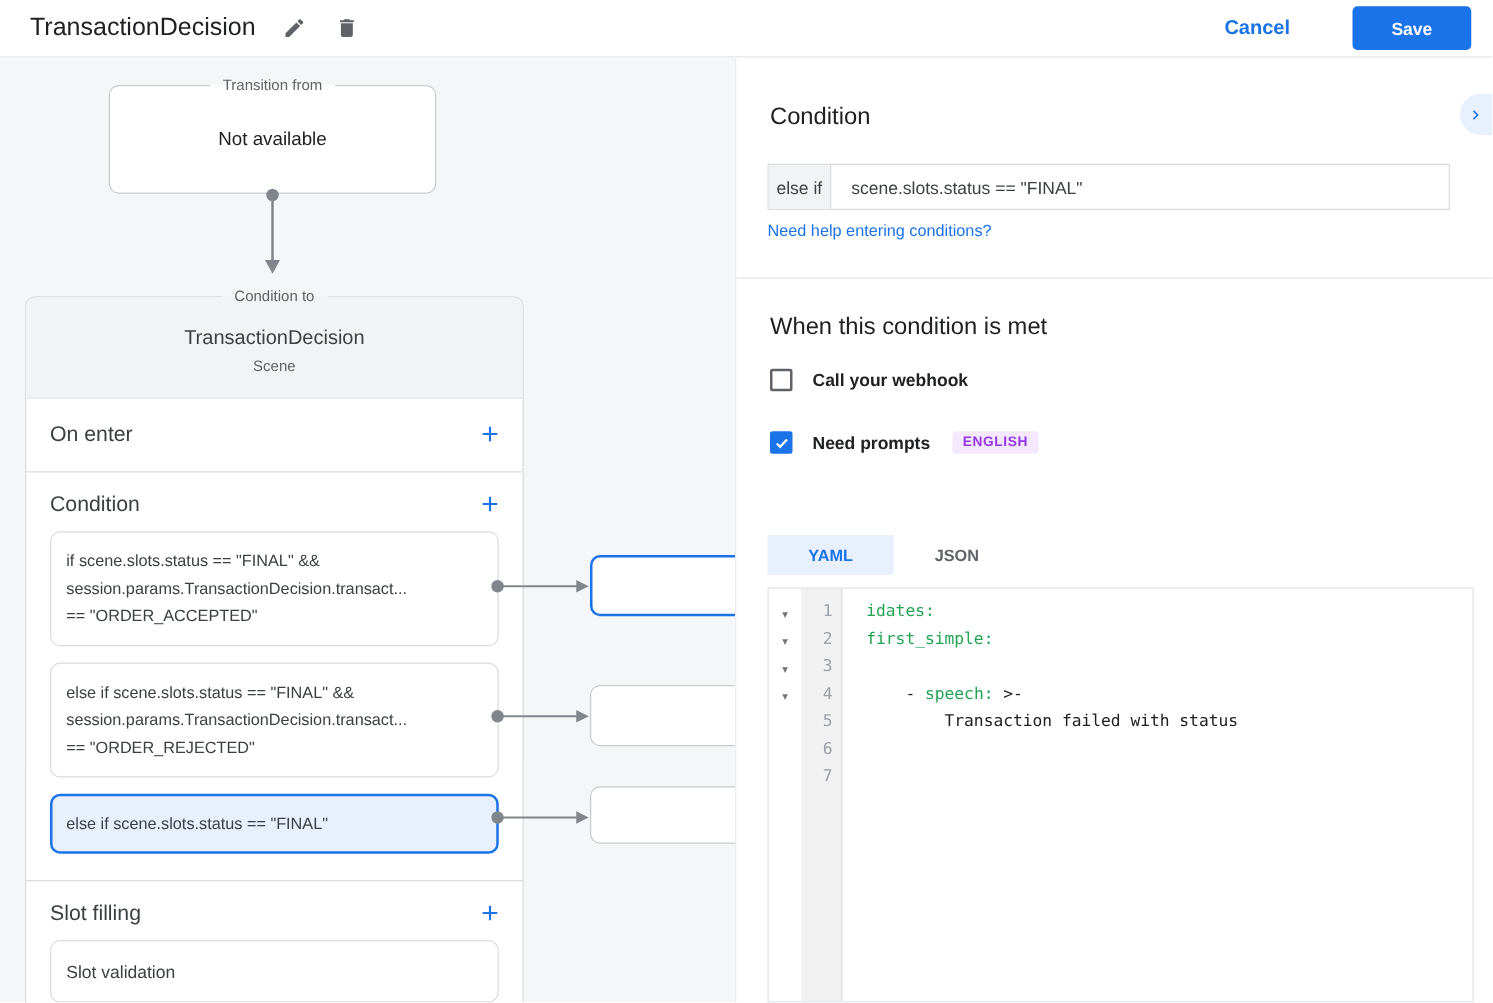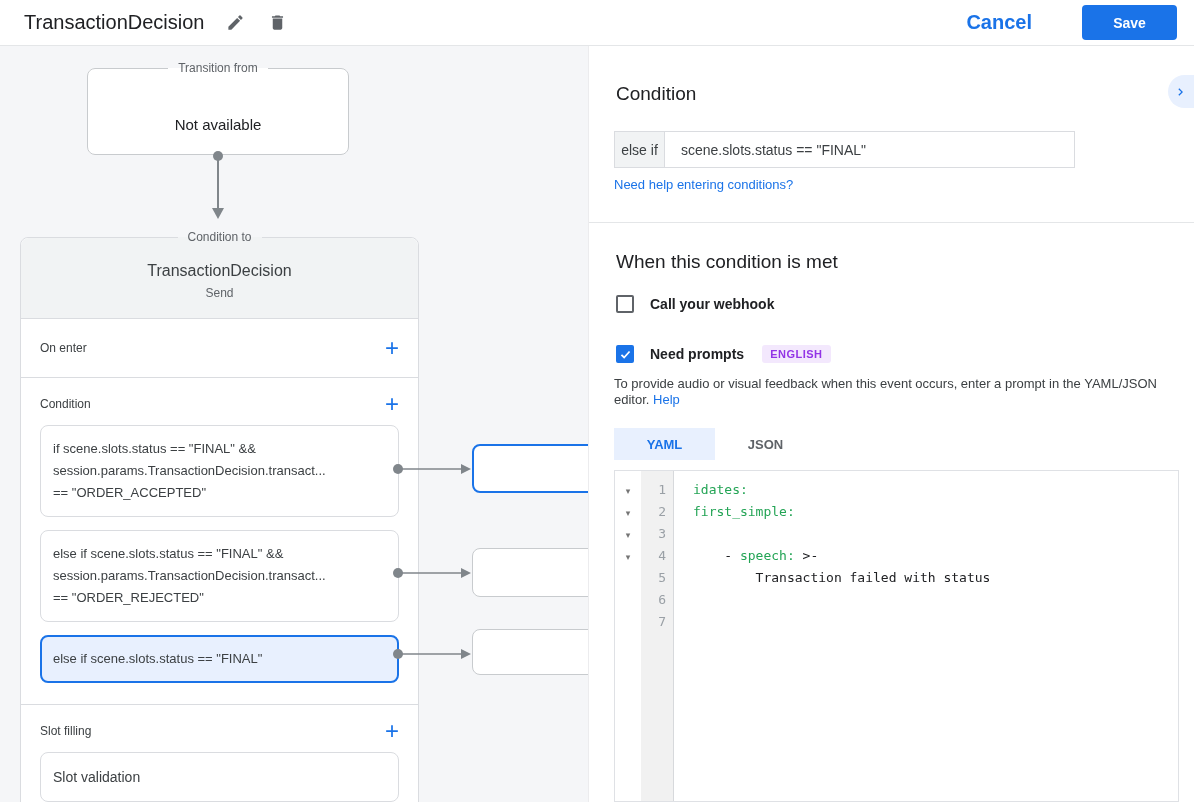--- a/index.html
+++ b/index.html
@@ -13,49 +13,49 @@
   .app{position:relative;width:1194px;height:802px;overflow:hidden;background:#fff;}
 
   
   .topbar{position:absolute;left:0;top:0;width:1194px;height:46px;background:#fff;
     border-bottom:1px solid #e4e6e8;display:flex;align-items:center;z-index:30;}
   .topbar .title{margin-left:24px;font-size:20px;color:var(--text-dark);}
   .icon-btn{border:none;background:transparent;padding:0;margin-left:20px;cursor:pointer;
     width:22px;height:22px;display:flex;align-items:center;justify-content:center;}
   .icon-btn svg{width:19px;height:19px;fill:#5f6368;}
   .topbar .spacer{flex:1;}
-  .cancel-btn{border:none;background:transparent;color:var(--accent);font-size:20px;font-weight:700;
+  .cancel-btn{border:none;background:transparent;color:var(--accent);font-size:16px;font-weight:700;
     margin-right:44px;cursor:pointer;font-family:inherit;}
   .save-btn{width:95px;height:35px;margin-right:17px;background:var(--accent);color:#fff;border:none;
     border-radius:4px;font-size:14px;font-weight:700;cursor:pointer;font-family:inherit;}
 
   
   .canvas{position:absolute;left:0;top:46px;width:588px;height:756px;background:var(--canvas-bg);
     overflow:hidden;z-index:1;}
 
   fieldset.tfrom{position:absolute;left:87px;top:15px;width:262px;height:94px;margin:0;padding:0;
     border:1px solid #c8cbce;border-radius:8px;background:#fff;}
-  fieldset.tfrom legend{margin:17px auto;padding:0 10px;font-size:12px;color:var(--text-gray);}
+  fieldset.tfrom legend{margin:4px auto;padding:0 10px;font-size:12px;color:var(--text-gray);}
   .tfrom-value{text-align:center;padding-top:24px;font-size:15px;color:var(--text-dark);}
 
   .vert-arrow{position:absolute;left:208px;top:102px;}
 
   .scene-card{position:absolute;left:20px;top:191px;width:399px;height:620px;background:#fff;
     border:1px solid var(--border);border-radius:8px 8px 0 0;}
   .scene-legend{position:absolute;top:-8px;left:50%;transform:translateX(-50%);padding:0 10px;
     font-size:12px;color:var(--text-gray);white-space:nowrap;
     background:linear-gradient(#f5f6f8 0 50%,#f1f3f4 50% 100%);}
   .scene-header{height:81px;background:var(--header-gray);border-bottom:1px solid var(--border);
     border-radius:8px 8px 0 0;text-align:center;}
   .scene-title{padding-top:24px;font-size:16px;color:var(--text-med);}
   .scene-sub{margin-top:6px;font-size:12px;color:var(--text-gray);}
 
   .row-onenter{height:59px;border-bottom:1px solid var(--border);display:flex;align-items:center;
     padding:0 19px;}
-  .sec-label{font-size:12px;color:var(--text-med);}
+  .sec-label{font-size:17px;color:var(--text-med);}
   .plus{margin-left:auto;color:var(--accent);font-size:24px;font-weight:300;line-height:18px;
     background:none;border:none;cursor:pointer;padding:0;font-family:inherit;}
 
   .section{padding:16px 19px 0 19px;}
   .sec-head{display:flex;align-items:center;height:20px;}
   .items{margin-top:11px;}
   .cond-item{border:1px solid var(--border);border-radius:8px;background:#fff;padding:12px 12px;
     font-size:13px;line-height:22px;color:var(--text-med);margin-bottom:13px;cursor:pointer;}
   .cond-item.selected{background:var(--selected-bg);border:2px solid var(--accent);
     padding:11px 11px;}
@@ -73,21 +73,21 @@
 
   
   .panel{position:absolute;left:588px;top:46px;width:606px;height:756px;background:#fff;z-index:10;
     border-left:1px solid #ececee;}
   .panel-title{position:absolute;left:27px;top:37px;font-size:19px;color:var(--text-dark);}
   .collapse-btn{position:absolute;right:0;top:29px;width:26px;height:33px;background:var(--selected-bg);
     border:none;border-radius:17px 0 0 17px;cursor:pointer;display:flex;align-items:center;
     justify-content:flex-start;padding-left:5px;}
   .collapse-btn svg{width:18px;height:18px;fill:var(--accent);}
 
-  .cond-row{position:absolute;left:25px;top:85px;width:461px;height:37px;border:1px solid var(--border);
+  .cond-row{position:absolute;left:25px;top:85px;width:546px;height:37px;border:1px solid var(--border);
     display:flex;align-items:stretch;background:#fff;}
   .cond-prefix{width:50px;background:var(--header-gray);border-right:1px solid var(--border);
     display:flex;align-items:center;justify-content:center;font-size:14px;color:var(--text-med);}
   .cond-value{flex:1;display:flex;align-items:center;padding-left:16px;font-size:14px;
     color:var(--text-med);}
   .help-link{position:absolute;left:25px;top:131px;font-size:13px;color:var(--accent);
     text-decoration:none;cursor:pointer;}
   .panel-divider{position:absolute;left:0;top:176px;width:606px;border-bottom:1px solid #e4e6e8;}
 
   .when-title{position:absolute;left:27px;top:205px;font-size:19px;color:var(--text-dark);}
@@ -157,21 +157,21 @@
     <svg class="vert-arrow" width="20" height="76">
       <circle cx="10" cy="8" r="5" fill="#80868b"></circle>
       <line x1="10" y1="12" x2="10" y2="62" stroke="#80868b" stroke-width="2"></line>
       <polygon points="4,60 16,60 10,71" fill="#80868b"></polygon>
     </svg>
 
     <div class="scene-card">
       <span class="scene-legend">Condition to</span>
       <div class="scene-header">
         <div class="scene-title">TransactionDecision</div>
-        <div class="scene-sub">Send</div>
+        <div class="scene-sub">Scene</div>
       </div>
 
       <div class="row-onenter">
         <span class="sec-label">On enter</span>
         <button class="plus">+</button>
       </div>
 
       <div class="section">
         <div class="sec-head">
           <span class="sec-label">Condition</span>
@@ -250,21 +250,20 @@
     <div class="check-row cr2">
       <span class="checkbox checked">
         <svg width="13" height="13" viewBox="0 0 24 24">
             <path fill="none" stroke="#fff" stroke-width="3.2" d="M4.5 12.5l5 5 10-11"></path>
           </svg>
       </span>
       <span class="check-label">Need prompts</span>
       <span class="lang-badge">ENGLISH</span>
     </div>
 
-    <div class="desc"><span>To provide audio or visual feedback when this event occurs, enter a prompt in the YAML/JSON editor. </span><a>Help</a></div>
 
     <div class="tabs">
       <div class="tab active">YAML</div>
       <div class="tab">JSON</div>
     </div>
 
     <div class="editor">
       <div class="gutter-num-bg"></div>
       <div class="gutter-line"></div>
       <div class="ed-lines">

